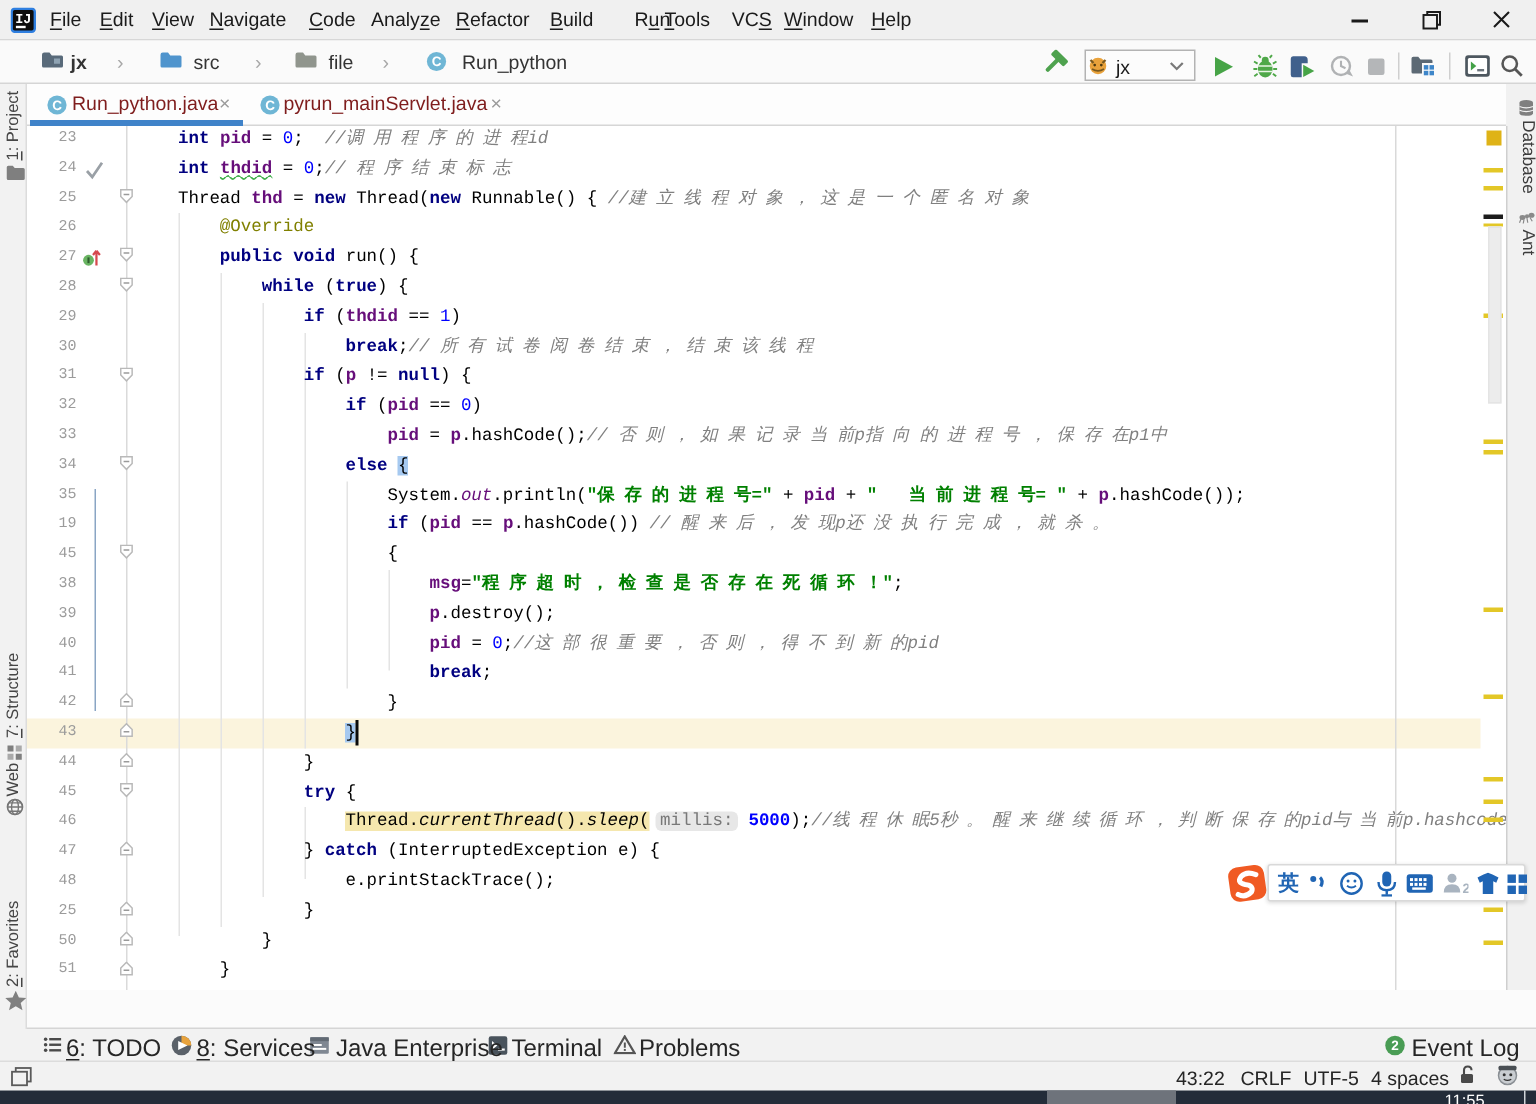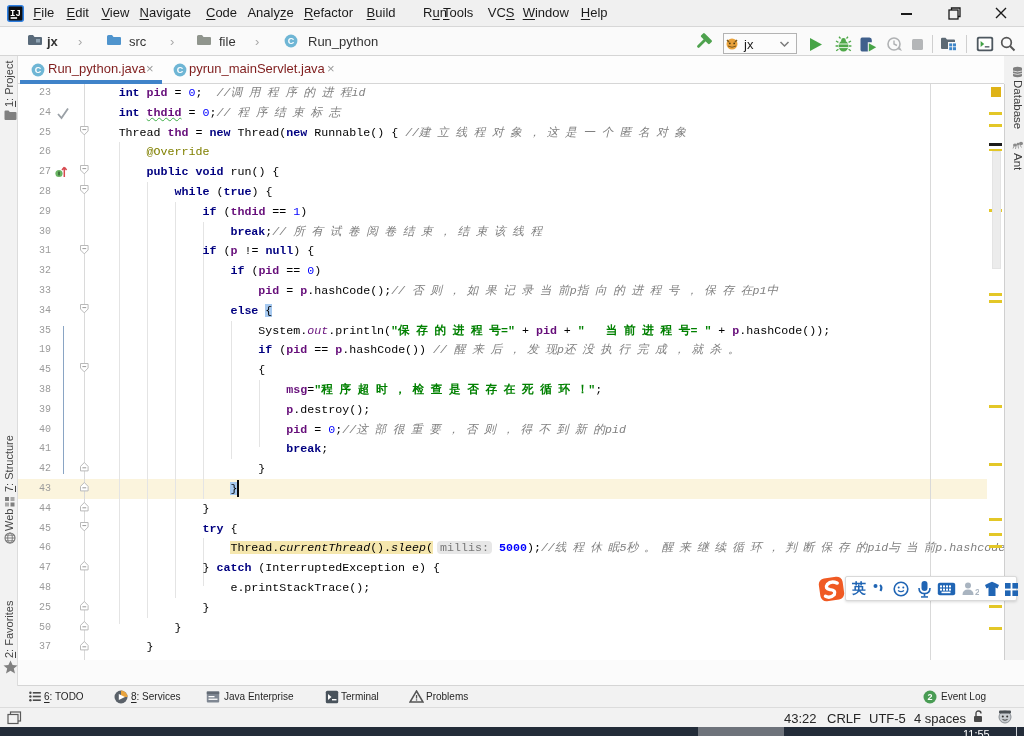--- a/index.html
+++ b/index.html
@@ -17,21 +17,21 @@
 .bm1{background:#a6c9f0}
 .bm2{background:#a6c9f0}
 .hl{background:#f5e7ae}
 .chip{background:#e7e7e7;border-radius:4px;color:#787878;padding:0 3px;margin-left:4px}
 .vlab{position:absolute;transform:rotate(-90deg);transform-origin:0 0;font-size:11px;color:#454545;white-space:nowrap}
 .vlabr{position:absolute;transform:rotate(90deg);transform-origin:0 0;font-size:11.5px;color:#3c3c3c;white-space:nowrap}
 .bc{position:absolute;font-size:13px;color:#333}
 .bsep{color:#a8a8a8}
 .tabtxt{position:absolute;font-size:13px;color:#7f1d1d}
 .tclose{position:absolute;font-size:13px;color:#9b9b9b}
-.bt{position:absolute;top:691px;font-size:10px;color:#262626}
+.bt{position:absolute;top:691px;font-size:16px;color:#262626}
 .st{position:absolute;top:711px;font-size:13px;color:#262626}
 u{text-decoration-thickness:1px;text-underline-offset:2px}
 </style></head><body>
 <div id="root">
 
 <div class="abs" style="left:0px;top:0px;width:1024px;height:27px;background:#f0f0f0;border-bottom:1px solid #d7d7d7"></div>
 <svg class="abs" style="left:7px;top:5px" width="17" height="17" viewBox="0 0 17 17">
       <rect x="0.8" y="0.8" width="15.4" height="15.4" rx="2" fill="#0d0d0d" stroke="#2f7fe0" stroke-width="1.6"></rect>
       <text x="8.5" y="10.5" font-family="Liberation Mono" font-size="9" font-weight="bold" fill="#fff" text-anchor="middle">IJ</text>
       <rect x="3.6" y="12.2" width="6.5" height="1.6" fill="#fff"></rect>
@@ -250,21 +250,21 @@
       <div>41</div>
       <div>42</div>
       <div>43</div>
       <div>44</div>
       <div>45</div>
       <div>46</div>
       <div>47</div>
       <div>48</div>
       <div>25</div>
       <div>50</div>
-      <div>37</div>
+      <div>51</div>
     </div>
 <div id="code"><div>        <b class="k">int</b> <b class="f">pid</b> = <span class="n">0</span>;  <i class="c">//<span class="z">调用程序的进程</span>id</i></div><div>        <b class="k">int</b> <b class="f wv">thdid</b> = <span class="n">0</span>;<i class="c">// <span class="z">程序结束标志</span></i></div><div>        Thread <b class="f">thd</b> = <b class="k">new</b> Thread(<b class="k">new</b> Runnable() { <i class="c">//<span class="z">建立线程对象，这是一个匿名对象</span></i></div><div>            <span class="a">@Override</span></div><div>            <b class="k">public</b> <b class="k">void</b> run() {</div><div>                <b class="k">while</b> (<b class="k">true</b>) {</div><div>                    <b class="k">if</b> (<b class="f">thdid</b> == <span class="n">1</span>)</div><div>                        <b class="k">break</b>;<i class="c">// <span class="z">所有试卷阅卷结束，结束该线程</span></i></div><div>                    <b class="k">if</b> (<b class="f">p</b> != <b class="k">null</b>) {</div><div>                        <b class="k">if</b> (<b class="f">pid</b> == <span class="n">0</span>)</div><div>                            <b class="f">pid</b> = <b class="f">p</b>.hashCode();<i class="c">// <span class="z">否则，如果记录当前</span>p<span class="z">指向的进程号，保存在</span>p1<span class="z">中</span></i></div><div>                        <b class="k">else</b> <span class="bm1">{</span></div><div>                            System.<i class="f">out</i>.println(<b class="s">"<span class="z">保存的进程号</span>="</b> + <b class="f">pid</b> + <b class="s">"   <span class="z">当前进程号</span>= "</b> + <b class="f">p</b>.hashCode());</div><div>                            <b class="k">if</b> (<b class="f">pid</b> == <b class="f">p</b>.hashCode()) <i class="c">// <span class="z">醒来后，发现</span>p<span class="z">还没执行完成，就杀。</span></i></div><div>                            {</div><div>                                <b class="f">msg</b>=<b class="s">"<span class="z">程序超时，检查是否存在死循环！</span>"</b>;</div><div>                                <b class="f">p</b>.destroy();</div><div>                                <b class="f">pid</b> = <span class="n">0</span>;<i class="c">//<span class="z">这部很重要，否则，得不到新的</span>pid</i></div><div>                                <b class="k">break</b>;</div><div>                            }</div><div>                        <span class="bm2">}</span></div><div>                    }</div><div>                    <b class="k">try</b> {</div><div>                        <span class="hl">Thread.<i>currentThread</i>().<i>sleep</i>(</span><span class="chip">millis:</span> <b class="n">5000</b>);<span class="z46"><i class="c">//<span class="z">线程休眠</span>5<span class="z">秒。醒来继续循环，判断保存的</span>pid<span class="z">与当前</span>p.hashcode<span class="z">值。</span></i></span></div><div>                    } <b class="k">catch</b> (InterruptedException e) {</div><div>                        e.printStackTrace();</div><div>                    }</div><div>                }</div><div>            }</div></div>
 <div class="abs" style="left:930px;top:84px;width:1px;height:576px;background:#d9d9d9"></div>
 <div class="abs" style="left:236.5px;top:480px;width:2px;height:17px;background:#0a0a0a"></div>
 <div class="abs" style="left:989px;top:112px;width:13px;height:2.5px;background:#e3c727"></div>
 <div class="abs" style="left:989px;top:124px;width:13px;height:2.5px;background:#e3c727"></div>
 <div class="abs" style="left:989px;top:148.5px;width:13px;height:2.5px;background:#e3c727"></div>
 <div class="abs" style="left:989px;top:209px;width:13px;height:2.5px;background:#e3c727"></div>
 <div class="abs" style="left:989px;top:293px;width:13px;height:2.5px;background:#e3c727"></div>
 <div class="abs" style="left:989px;top:300px;width:13px;height:2.5px;background:#e3c727"></div>

